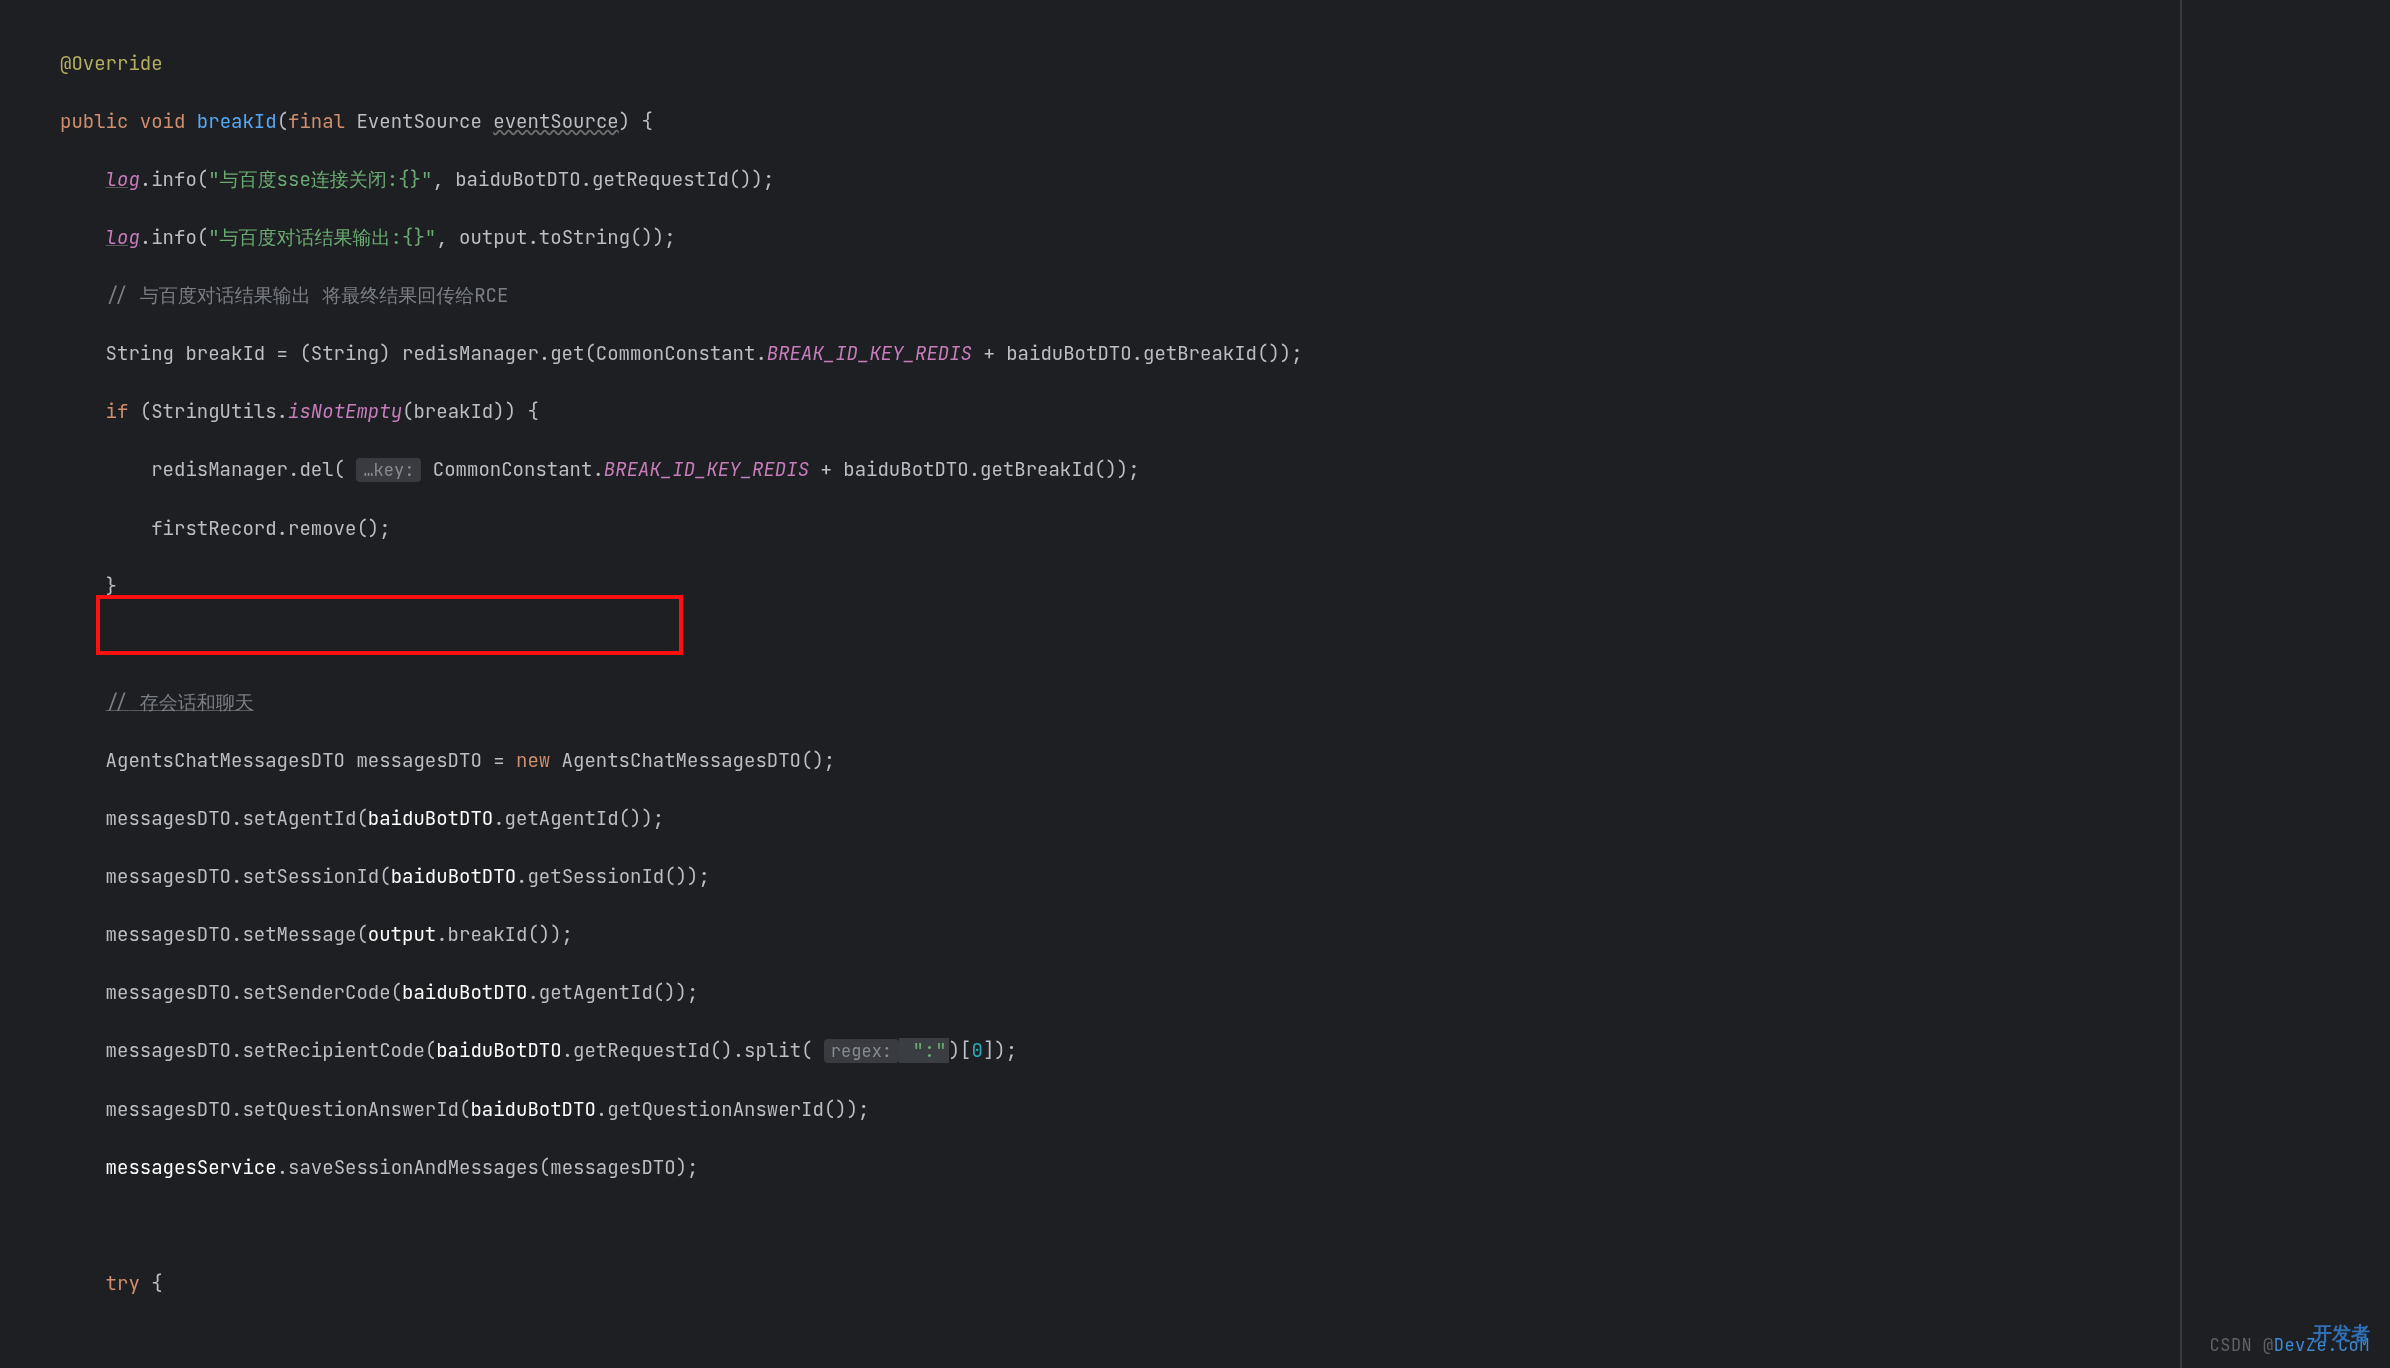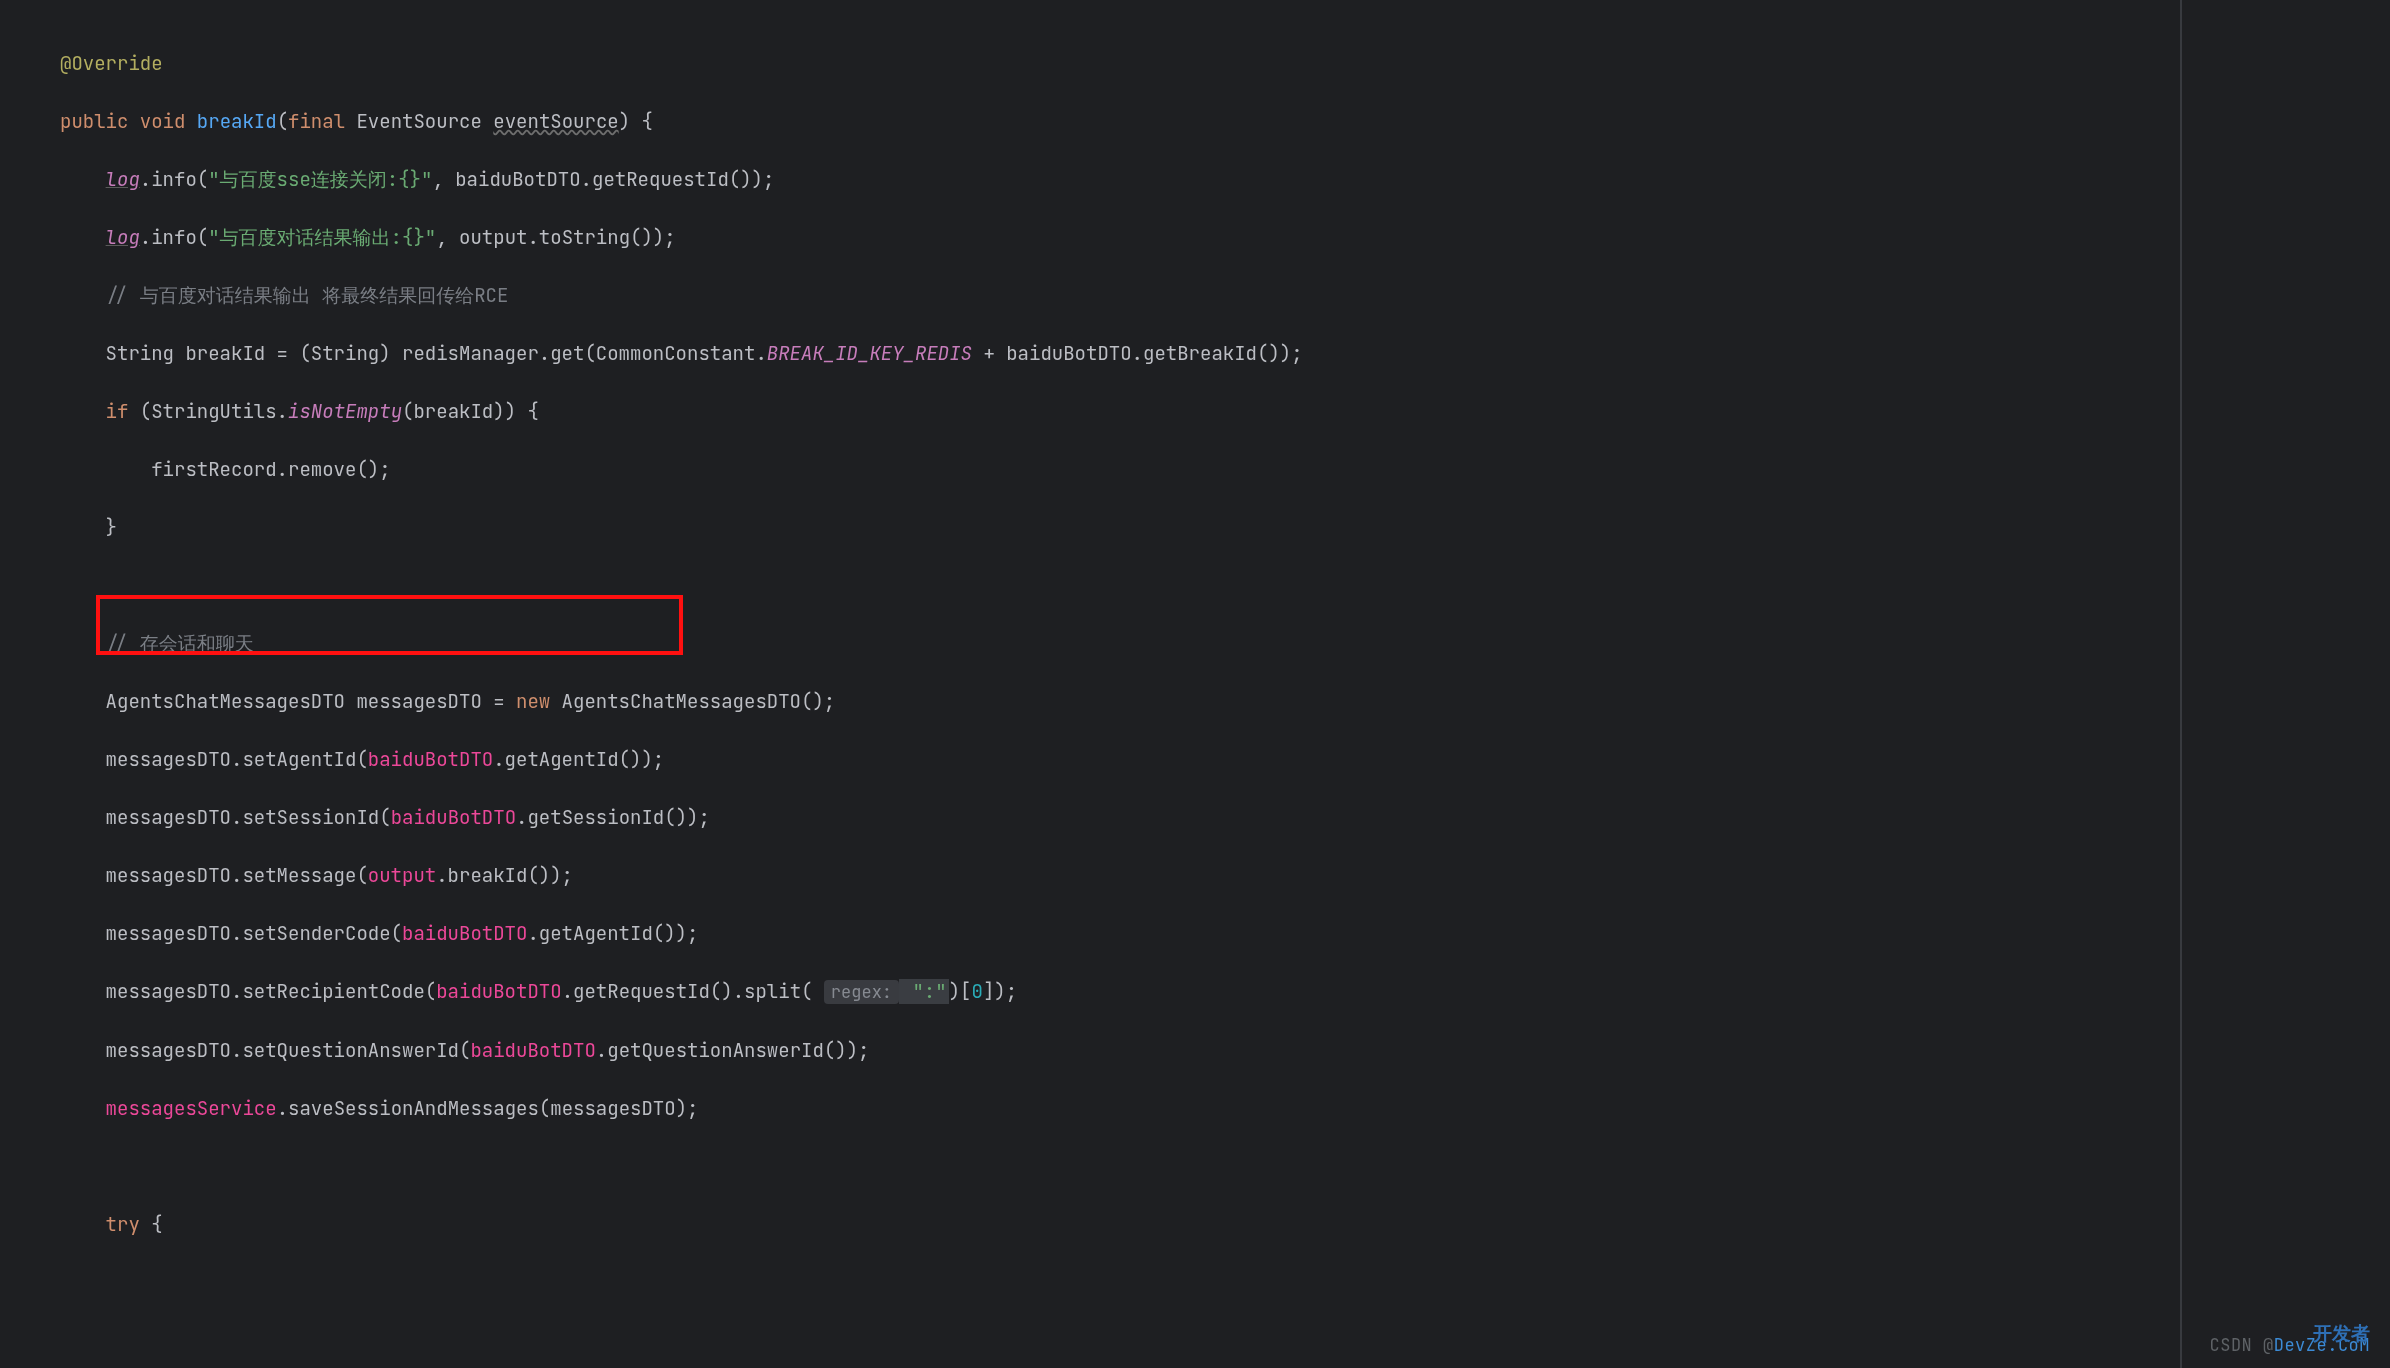--- a/index.html
+++ b/index.html
@@ -24,21 +24,21 @@
     .keyword { color: #cf8e6d; }
     .method-decl { color: #56a8f5; }
     .param-underline { text-decoration: underline; text-decoration-style: wavy; text-decoration-color: #6e6e6e; }
     .log-var { color: #c77dbb; font-style: italic; text-decoration: underline; text-decoration-color: #5a5a5a; text-align: right; }
     .string { color: #6aab73; }
     .punct { color: #bcbec4; }
     .comment { color: #7a7e85; }
     .comment-underline { color: #7a7e85; text-decoration: underline; text-decoration-color: #5a5a5a;}
     .static-italic { color: #c77dbb; font-style: italic; }
     .number { color: #2aacb8; }
-    .purple { color: #ec4899; margin-top: 18px; }
+    .purple { color: #ffffff; margin-top: 18px; }
     .hint-box { 
       background: #393b40; 
       color: #868a91; 
       padding: 1px 7px; 
       border-radius: 4px;
       font-size: 17px;
       font-style: normal;
     }
     .regex-str { color: #6aab73; background: #3a3d42; padding: 0 2px; }
     
@@ -81,20 +81,21 @@
 <body>
 
 <div class="editor">
 <span class="line"><span class="annotation">@Override</span></span>
 <span class="line"><span class="keyword">public</span> <span class="keyword">void</span> <span class="method-decl">breakId</span><span class="punct">(</span><span class="keyword">final</span> <span>EventSource</span> <span class="param-underline">eventSource</span><span class="punct">) {</span></span>
 <span class="line">    <span class="log-var">log</span><span>.info(</span><span class="string">"与百度sse连接关闭:{}"</span><span>, baiduBotDTO.getRequestId());</span></span>
 <span class="line">    <span class="log-var">log</span><span>.info(</span><span class="string">"与百度对话结果输出:{}"</span><span>, output.toString());</span></span>
 <span class="line">    <span class="comment">// 与百度对话结果输出 将最终结果回传给RCE</span></span>
 <span class="line">    <span>String breakId = (String) redisManager.get(CommonConstant.</span><span class="static-italic">BREAK_ID_KEY_REDIS</span><span> + baiduBotDTO.getBreakId());</span></span>
 <span class="line">    <span class="keyword">if</span><span> (StringUtils.</span><span class="static-italic">isNotEmpty</span><span>(breakId)) {</span></span>
+<span class="line">        <span>redisManager.del(</span> <span class="hint-box">…key:</span><span> CommonConstant.</span><span class="static-italic">BREAK_ID_KEY_REDIS</span><span> + baiduBotDTO.getBreakId());</span></span>
 <span class="line">        <span>firstRecord.remove();</span></span>
 <span class="line">    <span>}</span></span>
 <span class="line"></span>
 <span class="line">    <span class="comment-underline">//</span><span class="comment-underline"> 存会话和聊天</span></span>
 <span class="line">    <span>AgentsChatMessagesDTO messagesDTO = </span><span class="keyword">new</span><span> AgentsChatMessagesDTO();</span></span>
 <span class="line">    <span>messagesDTO.setAgentId(</span><span class="purple">baiduBotDTO</span><span>.getAgentId());</span></span>
 <span class="line">    <span>messagesDTO.setSessionId(</span><span class="purple">baiduBotDTO</span><span>.getSessionId());</span></span>
 <span class="line">    <span>messagesDTO.setMessage(</span><span class="purple">output</span><span>.breakId());</span></span>
 <span class="line">    <span>messagesDTO.setSenderCode(</span><span class="purple">baiduBotDTO</span><span>.getAgentId());</span></span>
 <span class="line">    <span>messagesDTO.setRecipientCode(</span><span class="purple">baiduBotDTO</span><span>.getRequestId().split(</span> <span class="hint-box">regex:</span><span class="regex-str"> ":"</span><span>)[</span><span class="number">0</span><span>]);</span></span>

